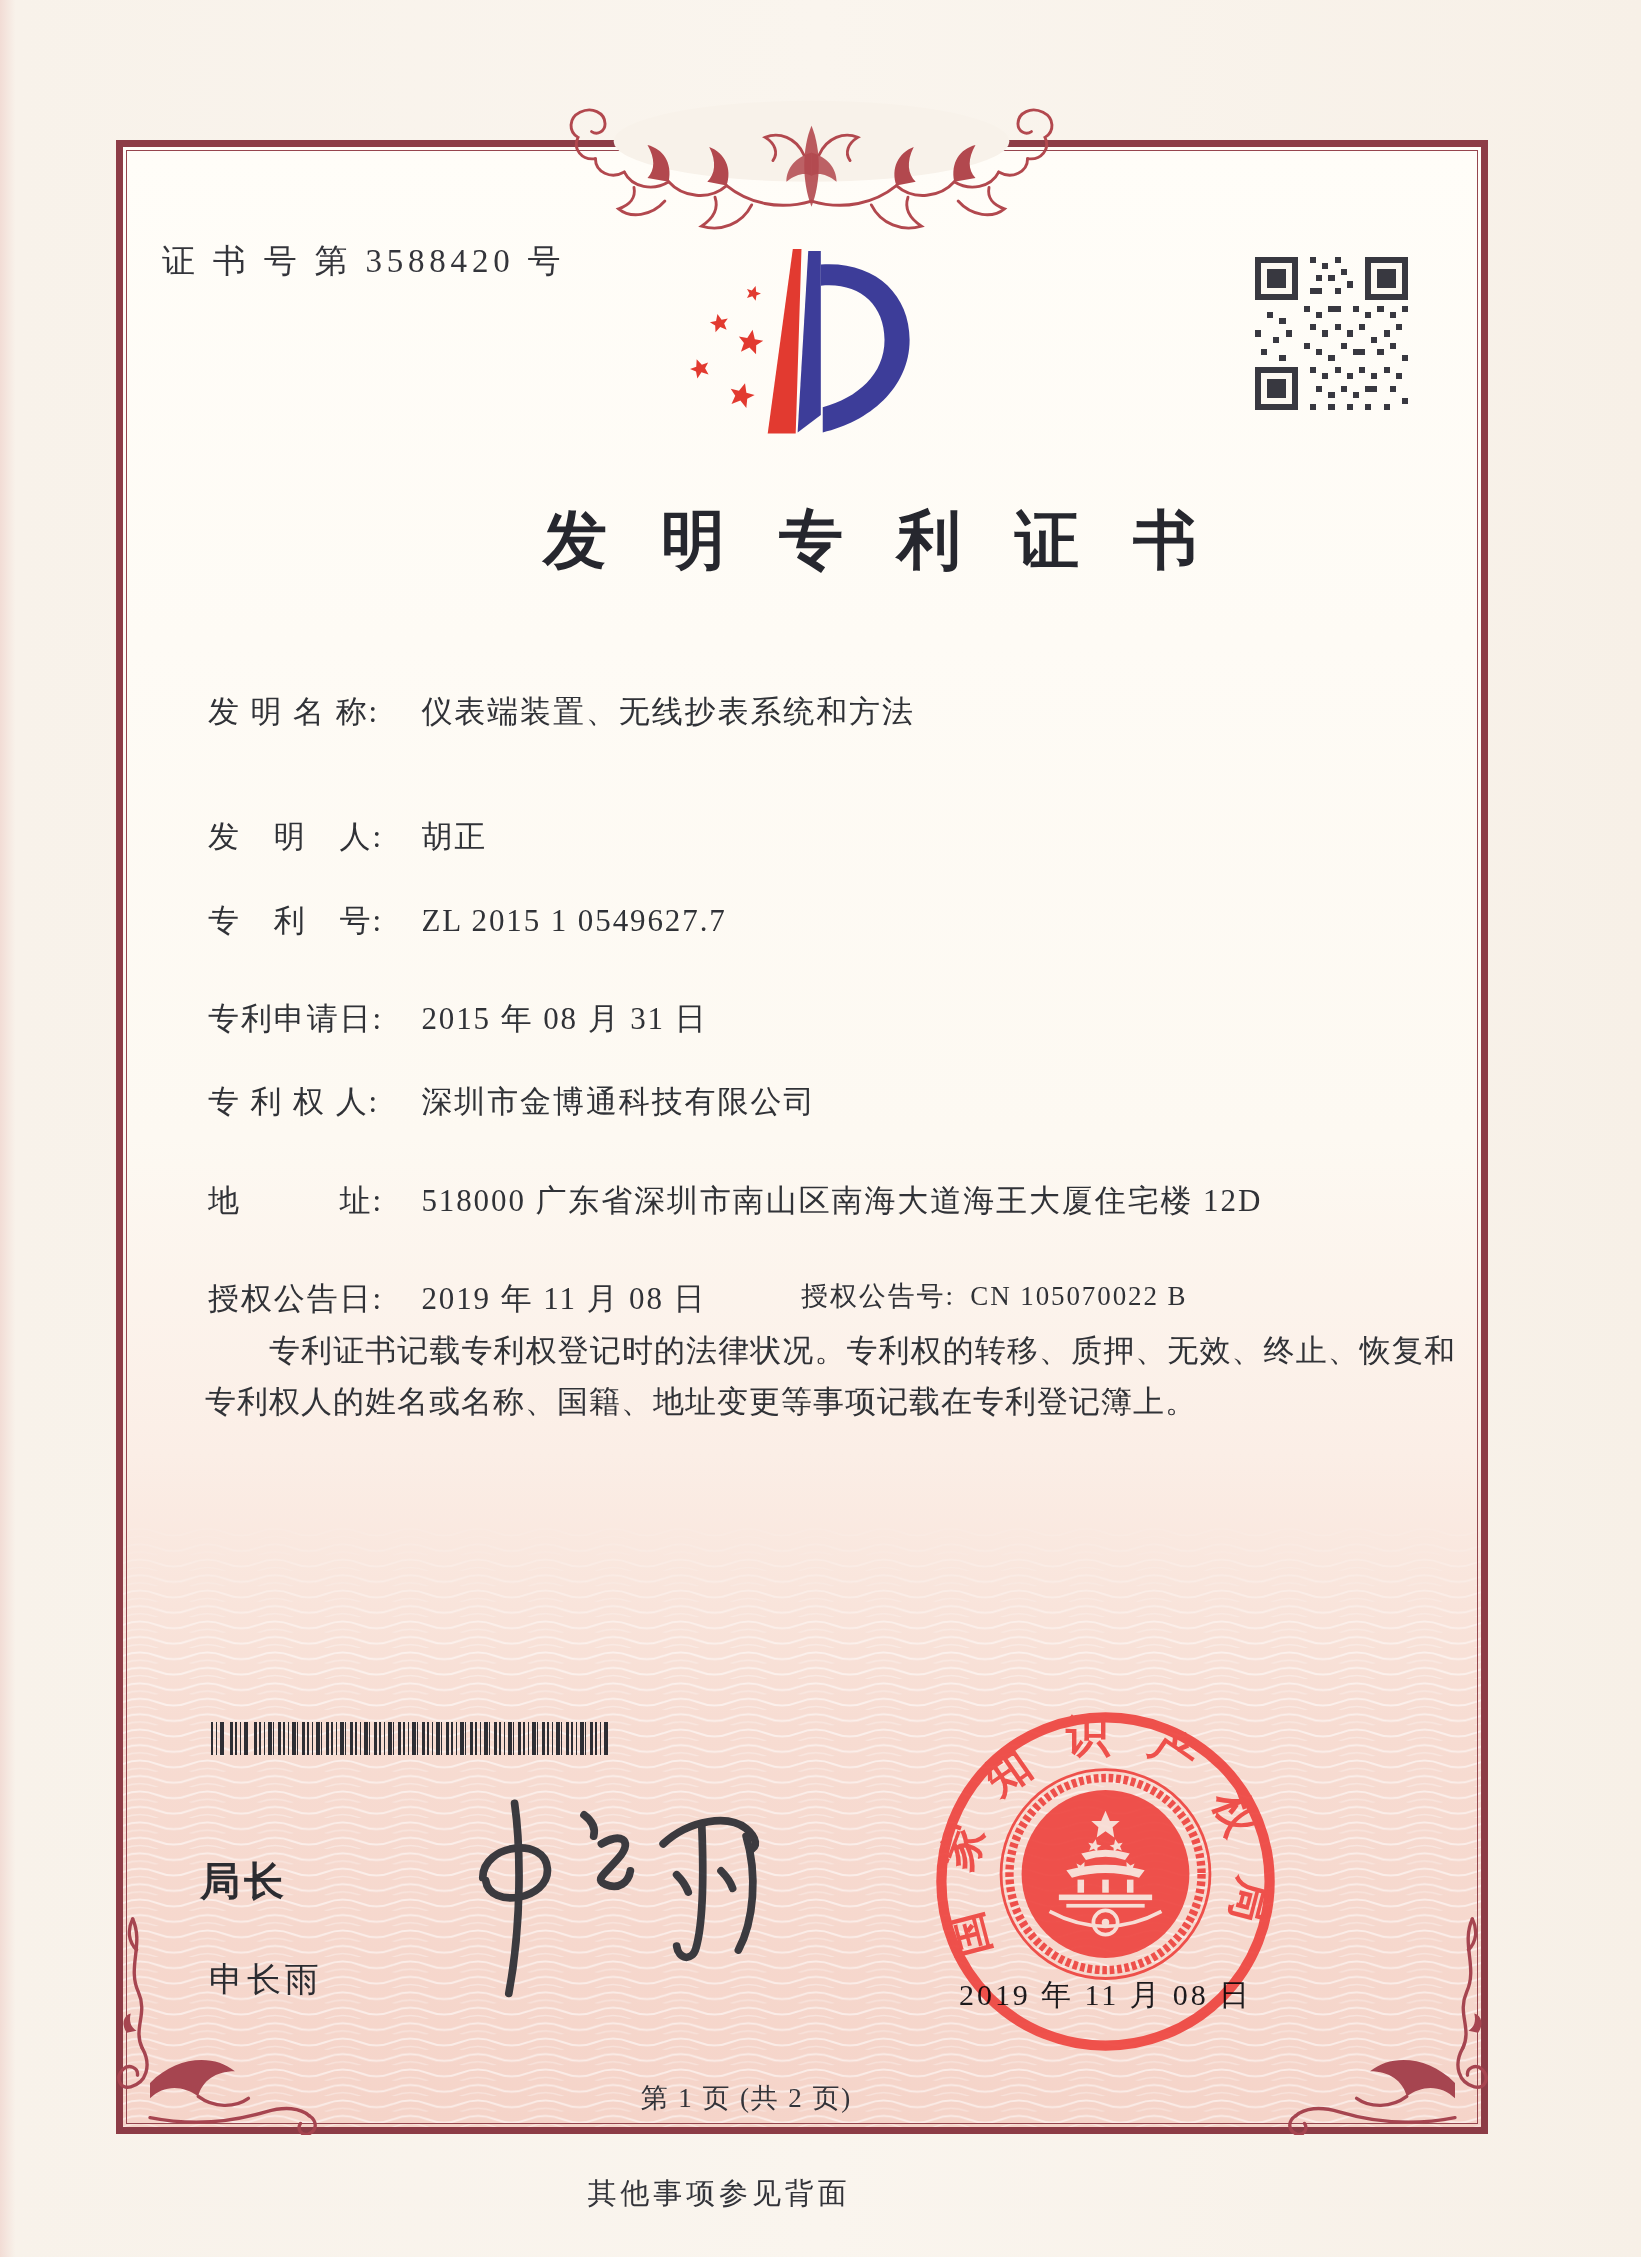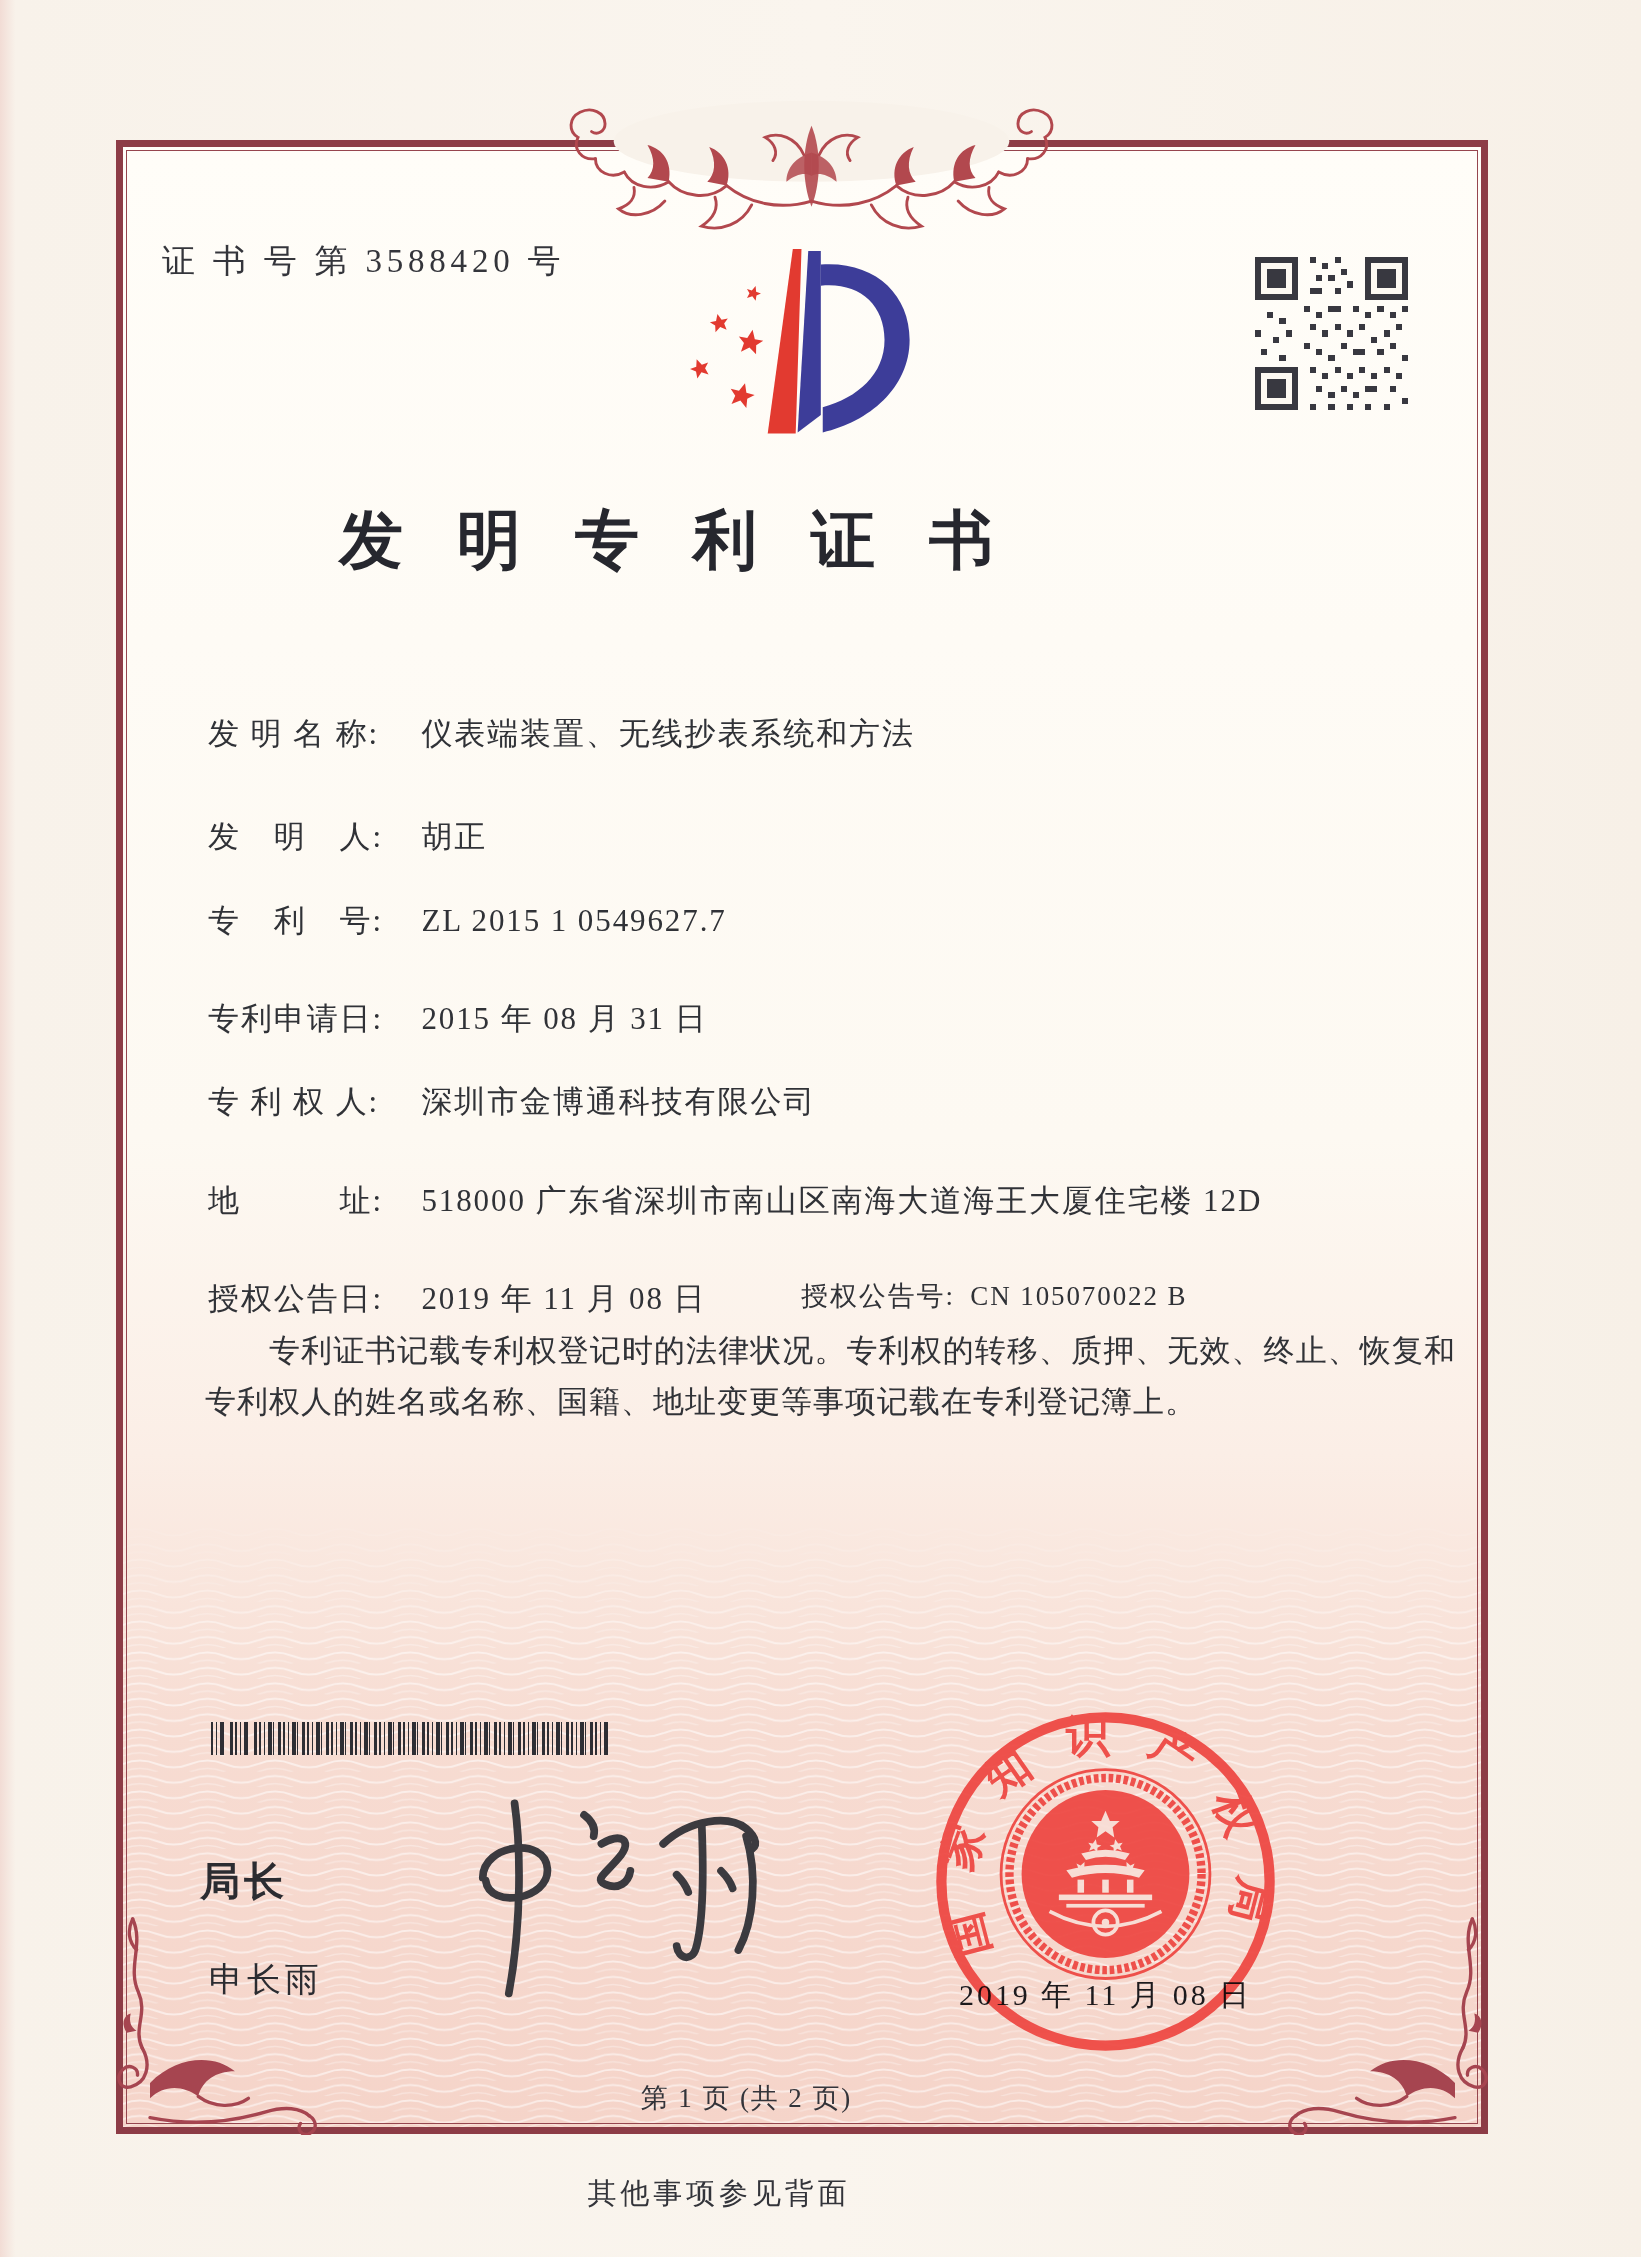--- a/index.html
+++ b/index.html
@@ -21,21 +21,21 @@
     mask-image:linear-gradient(180deg,transparent,#000 145px);}
   .waves svg{display:block;width:100%;height:100%;}
   
   .ornament-top{position:absolute;left:541px;top:93px;width:541px;height:164px;}
   .corner-bl{position:absolute;left:117px;top:1917px;width:203px;height:218px;}
   .corner-br{position:absolute;left:1285px;top:1917px;width:203px;height:218px;}
   
   .cert-no{position:absolute;left:162px;top:239px;font-size:33px;letter-spacing:4.8px;color:#34353b;white-space:nowrap;}
   .logo{position:absolute;left:676px;top:243px;width:251px;height:208px;}
   .qr{position:absolute;left:1255px;top:257px;width:153px;height:153px;}
-  .title{position:absolute;left:285px;top:497px;width:966px;text-align:left;
+  .title{position:absolute;left:285px;top:497px;width:966px;text-align:right;
     font-size:64px;font-weight:700;letter-spacing:54px;text-indent:54px;color:#26272e;white-space:nowrap;}
   .row{position:absolute;left:208px;font-size:31px;letter-spacing:1.9px;white-space:nowrap;color:#303237;}
   .row .lab{display:inline-block;min-width:198px;}
   .row .val{margin-left:15.4px;}
   .row2{position:absolute;left:801px;font-size:27px;letter-spacing:1.9px;white-space:nowrap;color:#303237;}
   .row2 .val{margin-left:15.4px;}
   .paras{position:absolute;left:205px;top:1325px;width:1251px;font-size:31px;line-height:51px;
     text-align:justify;letter-spacing:1px;color:#303237;}
   .paras p{margin:0;text-indent:64px;}
   .barcode{position:absolute;left:211px;top:1722px;width:400px;height:33px;
@@ -206,21 +206,21 @@
         <rect x="12" y="24" width="1" height="1"></rect>
         <rect x="15" y="24" width="1" height="1"></rect>
       <rect x="18" y="24" width="1" height="1"></rect>
         <rect x="21" y="24" width="1" height="1"></rect>
     </g>
   </svg>
 </div>
 
 <div class="title">发明专利证书</div>
 
-<div class="row" style="top:713px">
+<div class="row" style="top:691px">
   <span class="lab">发 明 名 称:</span><span class="val">仪表端装置、无线抄表系统和方法</span>
 </div>
 <div class="row" style="top:816px">
   <span class="lab">发　明　人:</span><span class="val">胡正</span>
 </div>
 <div class="row" style="top:900px">
   <span class="lab">专　利　号:</span><span class="val">ZL 2015 1 0549627.7</span>
 </div>
 <div class="row" style="top:998px">
   <span class="lab">专利申请日:</span><span class="val">2015 年 08 月 31 日</span>

